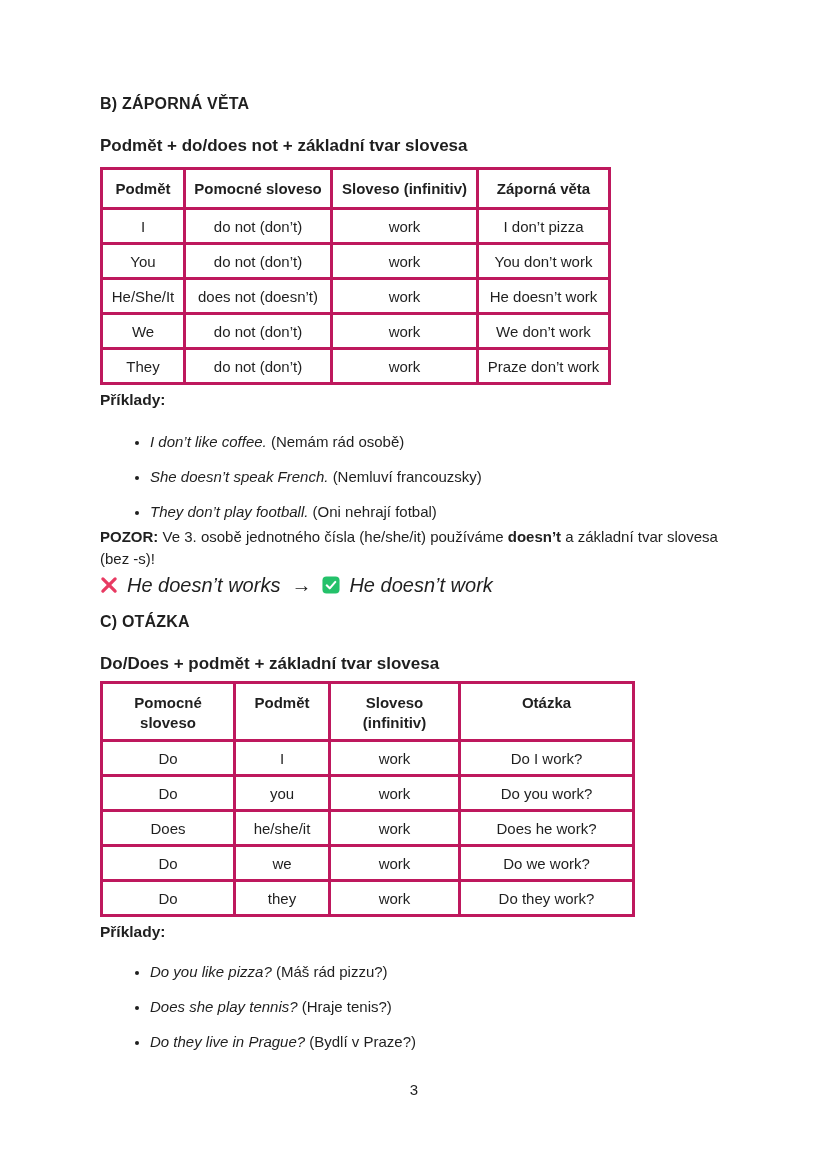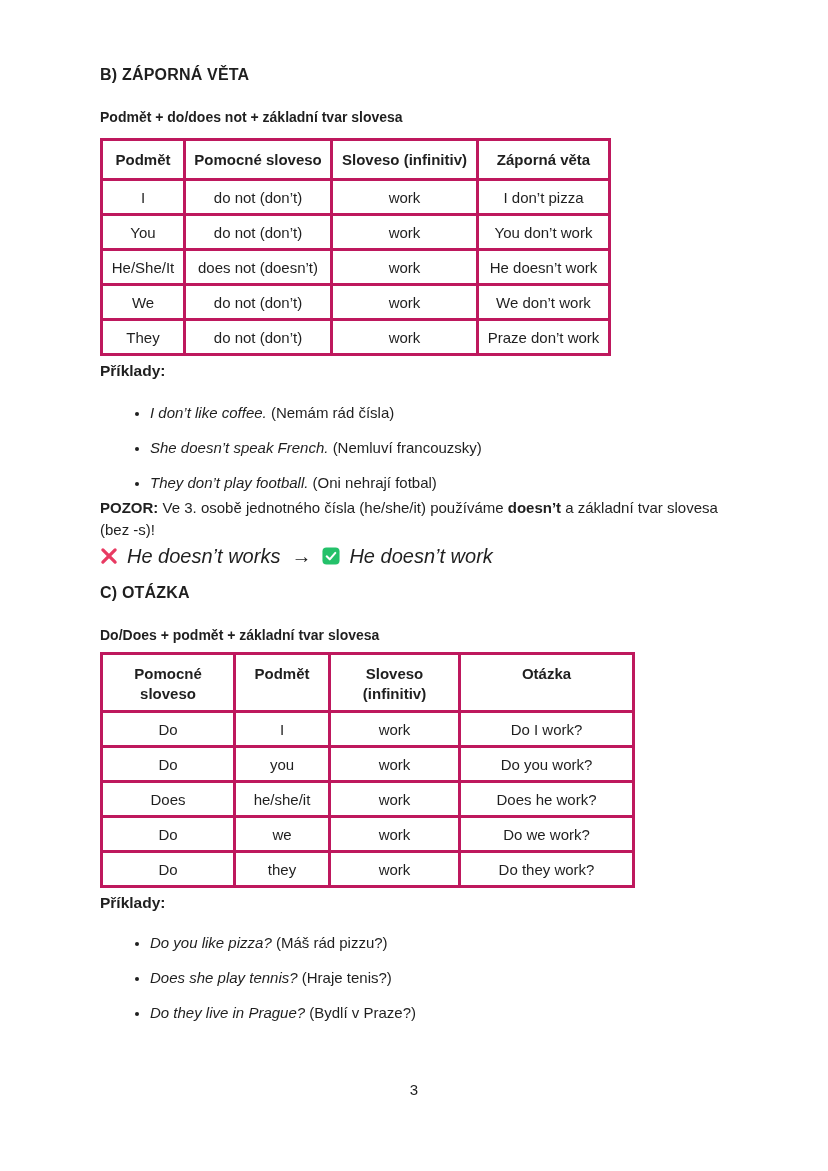--- a/index.html
+++ b/index.html
@@ -13,32 +13,32 @@
     height: 1171px;
     overflow: hidden;
     font-family: "Liberation Sans", "DejaVu Sans", sans-serif;
     color: #1f1f1f;
     -webkit-font-smoothing: antialiased;
   }
   .page {
     position: relative;
     width: 828px;
     height: 1171px;
-    padding: 66px 100px 0 100px;
+    padding: 95px 100px 0 100px;
   }
   .section-heading {
     margin: 0;
     font-size: 16px;
     line-height: 17px;
     font-weight: 700;
     letter-spacing: 0.2px;
   }
   .formula {
     margin: 26px 0 0 0;
-    font-size: 14px;
+    font-size: 17px;
     line-height: 16px;
     font-weight: 700;
   }
   table.gtable {
     border-collapse: collapse;
     margin-top: 13px;
     table-layout: fixed;
   }
   table.t1 { width: 508px; }
   table.t2 { width: 532px; margin-top: 9px; }
@@ -167,21 +167,21 @@
         <td>do not (don’t)</td>
         <td>work</td>
         <td>Praze don’t work</td>
       </tr>
     </tbody>
   </table>
 
   <p class="examples-heading">Příklady:</p>
 
   <ul class="examples">
-    <li><em class="ex-en">I don’t like coffee.</em> <span>(Nemám rád čísla)</span></li>
+    <li><em class="ex-en">I don’t like coffee.</em> <span>(Nemám rád osobě)</span></li>
     <li><em class="ex-en">She doesn’t speak French.</em> <span>(Nemluví francouzsky)</span></li>
     <li><em class="ex-en">They don’t play football.</em> <span>(Oni nehrají fotbal)</span></li>
   </ul>
 
   <p class="pozor"><b>POZOR:</b><span> Ve 3. osobě jednotného čísla (he/she/it) používáme </span><b>doesn’t</b><span> a základní tvar slovesa (bez -s)!</span></p>
 
   <p class="correction">
     <span class="icon">
       <svg viewBox="0 0 20 20" aria-hidden="true">
           <path d="M3.2 3.2 L16.8 16.8 M16.8 3.2 L3.2 16.8" stroke="#e83a62" stroke-width="3.6" stroke-linecap="round" fill="none"></path>

